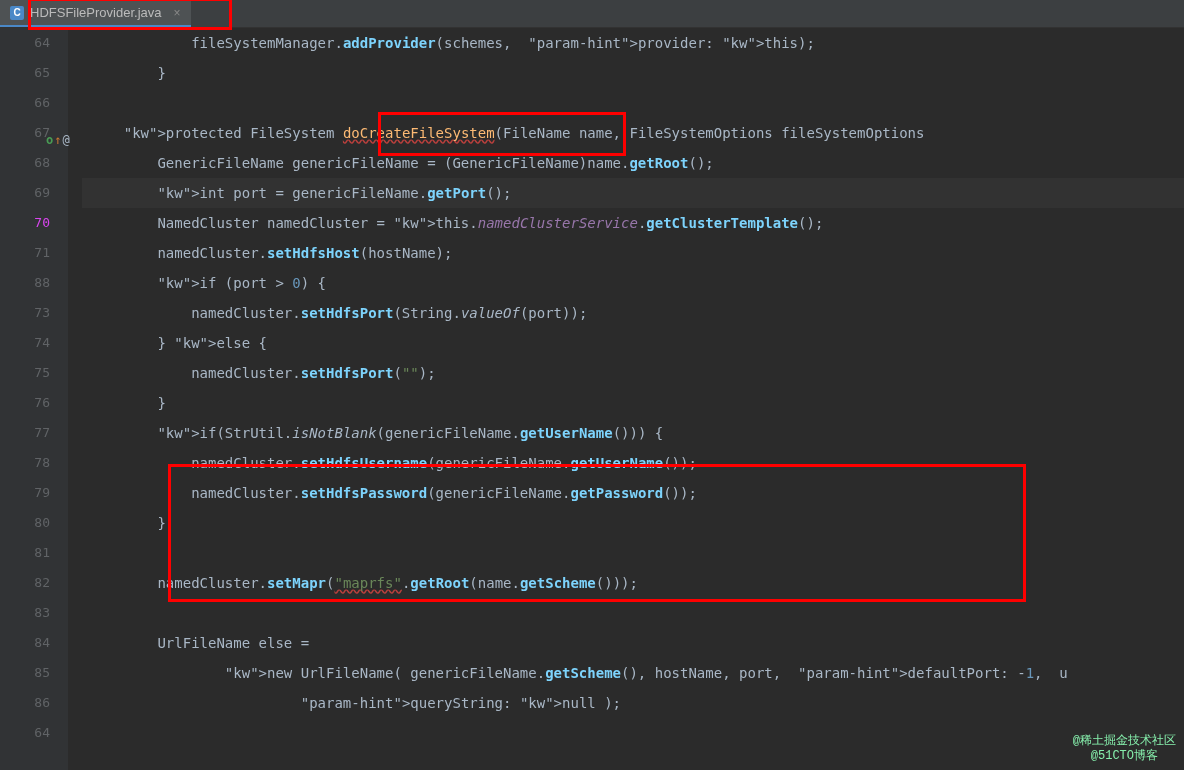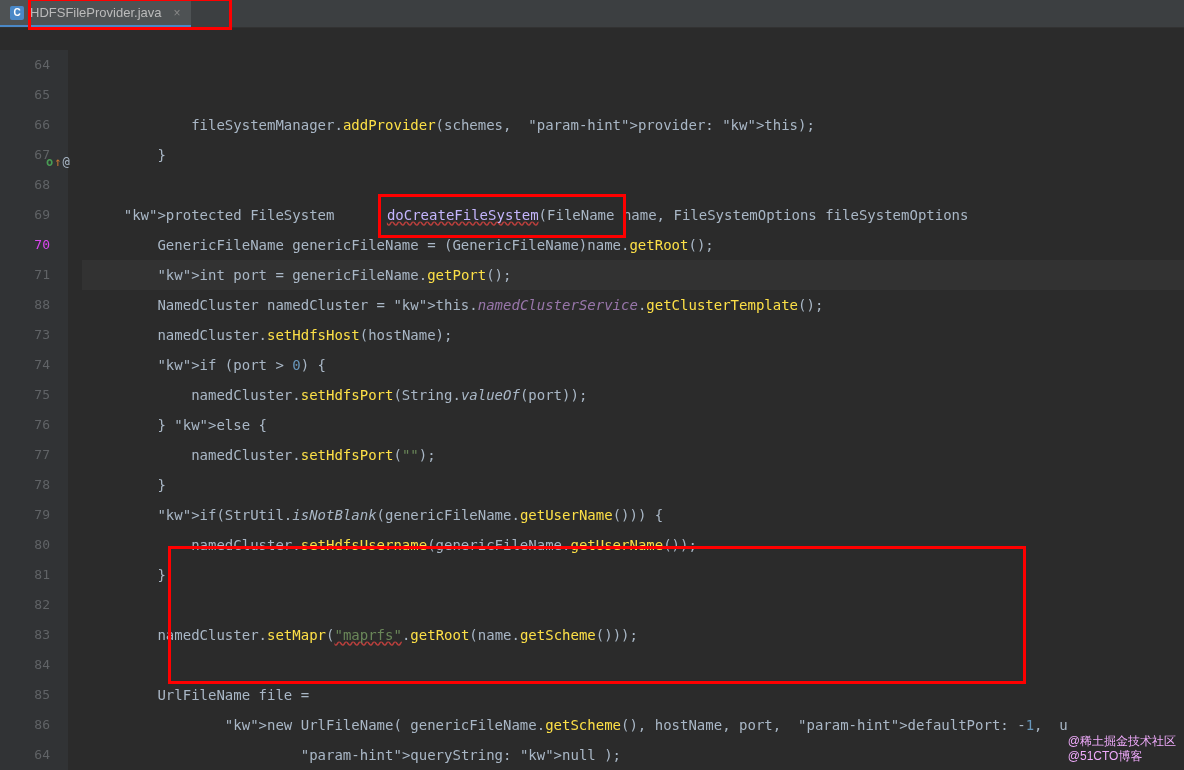--- a/index.html
+++ b/index.html
@@ -41,21 +41,20 @@
     justify-content: center;
     color: #fff;
     font-size: 10px;
     font-weight: bold;
   }
   .close-x { color: #888; margin-left: 6px; font-size: 12px; }
   .editor-area {
     display: flex;
     height: calc(100% - 28px);
     position: relative;
-    align-items: flex-end;
   }
   .gutter {
     width: 68px;
     background: #313335;
     color: #606366;
     text-align: right;
     padding-right: 18px;
     font-size: 13px;
     user-select: none;
     flex-shrink: 0;
@@ -73,22 +72,22 @@
   .mark-override { color: #499c54; font-weight: bold; }
   .mark-arrow { color: #cc7832; }
   .code-pane { flex: 1; position: relative; overflow: hidden; }
   .code-line {
     height: 30px;
     line-height: 30px;
     white-space: pre;
     padding-left: 8px;
   }
   .code-line.current { background: #323232; }
-  .method { color: #fde047; }
-  .method-decl { color: #c4b5fd; margin-left: 44px; }
+  .method { color: #7dd3fc; font-weight: bold; }
+  .method-decl { color: #fdba74; }
   .str { color: #6a8759; }
   .num { color: #6897bb; }
   .field { color: #9876aa; font-style: italic; }
   .italic { font-style: italic; }
   .wavy { text-decoration: underline wavy #bc3f3c; text-decoration-skip-ink: none; }
 
   
   .red-box {
     position: absolute;
     border: 3px solid #ff0000;
@@ -101,24 +100,24 @@
     font-family: "Microsoft YaHei", sans-serif;
     font-size: 14px;
     line-height: 20px;
     z-index: 6;
     pointer-events: none;
   }
   .watermark {
     position: absolute;
     right: 8px;
     bottom: 6px;
-    color: #f0abfc;
-    font-family: Liberation Sans, sans-serif;
+    color: #86efac;
+    font-family: Liberation Mono, monospace;
     font-size: 12px;
-    text-align: left;
+    text-align: center;
     line-height: 15px;
     z-index: 4;
   }
   .code-content { padding-left: 14px; position: relative; }
 </style>
 </head>
 <body>
 
 <div class="tab-bar">
   <div class="file-tab">
@@ -170,25 +169,26 @@
         <div class="code-line current">        <span class="&lt;span">"kw"</span>&gt;int port = genericFileName.<span class="method">getPort</span>();</div>
         <div class="code-line">        NamedCluster namedCluster = <span class="&lt;span">"kw"</span>&gt;this.<span class="field">namedClusterService</span>.<span class="method">getClusterTemplate</span>();</div>
         <div class="code-line">        namedCluster.<span class="method">setHdfsHost</span>(hostName);</div>
         <div class="code-line">        <span class="&lt;span">"kw"</span>&gt;if (port &gt; <span class="num">0</span>) {</div>
         <div class="code-line">            namedCluster.<span class="method">setHdfsPort</span>(String.<span class="italic">valueOf</span>(port));</div>
         <div class="code-line">        } <span class="&lt;span">"kw"</span>&gt;else {</div>
         <div class="code-line">            namedCluster.<span class="method">setHdfsPort</span>(<span class="str">""</span>);</div>
         <div class="code-line">        }</div>
         <div class="code-line">        <span class="&lt;span">"kw"</span>&gt;if(StrUtil.<span class="italic">isNotBlank</span>(genericFileName.<span class="method">getUserName</span>())) {</div>
         <div class="code-line">            namedCluster.<span class="method">setHdfsUsername</span>(genericFileName.<span class="method">getUserName</span>());</div>
+        <div class="code-line">            namedCluster.<span class="method">setHdfsPassword</span>(genericFileName.<span class="method">getPassword</span>());</div>
         <div class="code-line">        }</div>
         <div class="code-line"></div>
         <div class="code-line">        namedCluster.<span class="method">setMapr</span>(<span class="str wavy">"maprfs"</span>.<span class="method">getRoot</span>(name.<span class="method">getScheme</span>()));</div>
         <div class="code-line"></div>
-        <div class="code-line">        UrlFileName file =</div>
+        <div class="code-line">        UrlFileName else =</div>
         <div class="code-line">                <span class="&lt;span">"kw"</span>&gt;new UrlFileName( genericFileName.<span class="method">getScheme</span>(), hostName, port,  <span class="&lt;span">"param-hint"</span>&gt;defaultPort: -<span class="num">1</span>,  u</div>
         <div class="code-line">                         <span class="&lt;span">"param-hint"</span>&gt;queryString: <span class="&lt;span">"kw"</span>&gt;null );</div>
       </div>
 
     <div class="red-box" style="left:310px; top:84px; width:248px; height:44px;"></div>
     <div class="red-box" style="left:100px; top:436px; width:858px; height:138px;"></div>
 
   </div>
 </div>
 

